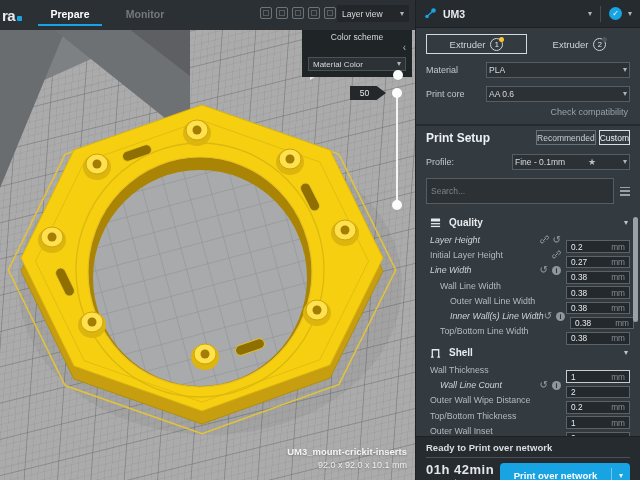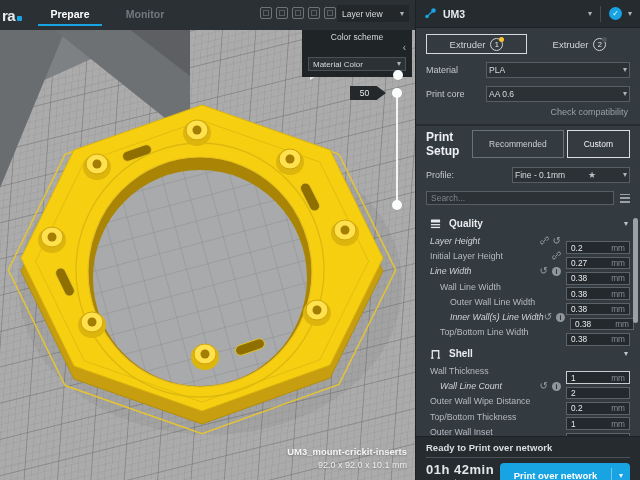--- a/index.html
+++ b/index.html
@@ -86,28 +86,28 @@
   .field-label{width:60px;font-size:9px;color:#c3c9cd;}
   .select{flex:1;height:16px;border:1px solid #565d63;background:#2b3135;display:flex;align-items:center;
     padding:0 2px;font-size:8.5px;color:#d8dce0;cursor:pointer;}
   .select .chev{margin-left:auto;}
   .compat-link{margin:5px 12px 0;text-align:right;font-size:9px;color:#9aa1a7;flex:none;cursor:pointer;}
   .sb-sep{height:0;border-top:2px solid #262b2f;margin-top:7px;flex:none;}
 
   .ps-header{display:flex;align-items:center;margin:4px 10px 0;flex:none;}
   .ps-title{font-size:12px;font-weight:bold;color:#eef1f3;}
   .mode-btns{margin-left:auto;display:flex;gap:3px;}
-  .mode-btn{height:28px;padding:0 16px;font-size:8.5px;display:flex;align-items:center;border:1px solid #6a7177;color:#ccd1d5;cursor:pointer;}
+  .mode-btn{height:15px;padding:0 0;font-size:8.5px;display:flex;align-items:center;border:1px solid #6a7177;color:#ccd1d5;cursor:pointer;}
   .mode-btn.active{border-color:#dadee1;color:#f0f3f5;}
   .profile-row{display:flex;align-items:center;margin:9px 10px 0;flex:none;}
   .profile-row .field-label{width:86px;}
   .star{font-size:9px;color:#b9bfc4;margin-left:auto;margin-right:4px;}
   .search-row{display:flex;align-items:center;margin:8px 10px 0;flex:none;gap:6px;}
   .search-input{flex:1;height:14px;background:#2b3135;border:1px solid #565d63;color:#d8dce0;font-size:8.5px;
-    font-family:"Liberation Sans",sans-serif;padding:0 4px;outline:none;}
+    font-family:"Liberation Sans",sans-serif;padding:12px 4px;outline:none;}
   .search-input::placeholder{color:#7d848a;}
   .filter-icon{width:10px;height:9px;display:flex;flex-direction:column;justify-content:space-between;cursor:pointer;}
   .filter-icon span{height:1.5px;background:#9aa1a7;}
 
   .settings-wrap{position:relative;flex:1;overflow:hidden;margin-top:5px;}
   .settings-list{position:absolute;left:0;top:0;right:10px;}
   .sec-header{display:flex;align-items:center;height:20px;margin-top:3px;padding:0 0 0 14px;cursor:pointer;}
   .sec-icon{display:flex;margin-right:8px;}
   .sec-title{font-size:10px;font-weight:bold;color:#e9ecee;}
   .sec-chevron{margin-left:auto;margin-right:2px;font-size:8px;color:#c0c6cb;}

